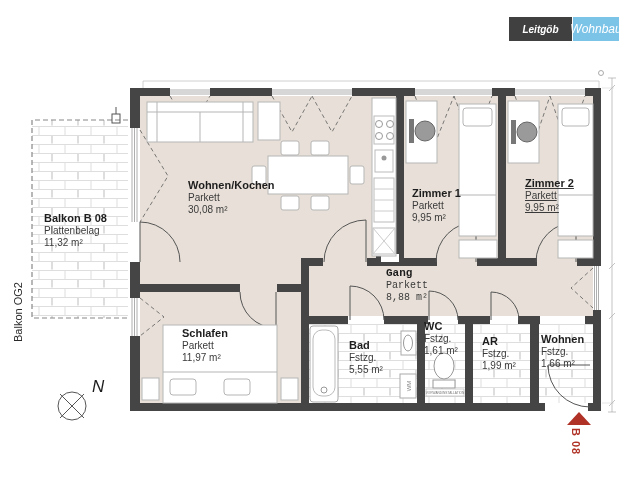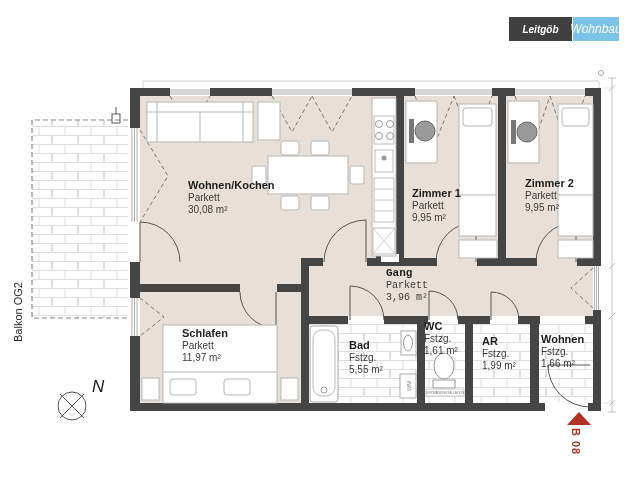--- a/index.html
+++ b/index.html
@@ -228,39 +228,44 @@
     </g>
   </svg>
 
   <div class="logo-black">Leitgöb</div>
   <div class="logo-blue">Wohnbau</div>
 
   <div class="side-label">Balkon OG2</div>
 
   <div class="unit-b08">B 08</div>
 
+  <div class="rlabel" style="left:44px;top:212px;">
+    <div class="rname">Balkon B 08</div>
+    <div>Plattenbelag</div>
+    <div>11,32 m²</div>
+  </div>
   <div class="rlabel" style="left:188px;top:179px;">
     <div class="rname">Wohnen/Kochen</div>
     <div>Parkett</div>
     <div>30,08 m²</div>
   </div>
   <div class="rlabel" style="left:412px;top:187px;">
     <div class="rname">Zimmer 1</div>
     <div>Parkett</div>
     <div>9,95 m²</div>
   </div>
-  <div class="rlabel" style="left:525px;top:177px;">
+  <div class="rlabel" style="left:525px;top:177px;text-decoration:underline;">
     <div class="rname">Zimmer 2</div>
     <div>Parkett</div>
     <div>9,95 m²</div>
   </div>
   <div class="rlabel" style="left:386px;top:267px;font-family:Liberation Mono, monospace;">
     <div class="rname">Gang</div>
     <div>Parkett</div>
-    <div>3,96 m²</div>
+    <div>8,88 m²</div>
   </div>
   <div class="rlabel" style="left:182px;top:327px;">
     <div class="rname">Schlafen</div>
     <div>Parkett</div>
     <div>11,97 m²</div>
   </div>
   <div class="rlabel" style="left:349px;top:339px;">
     <div class="rname">Bad</div>
     <div>Fstzg.</div>
     <div>5,55 m²</div>

